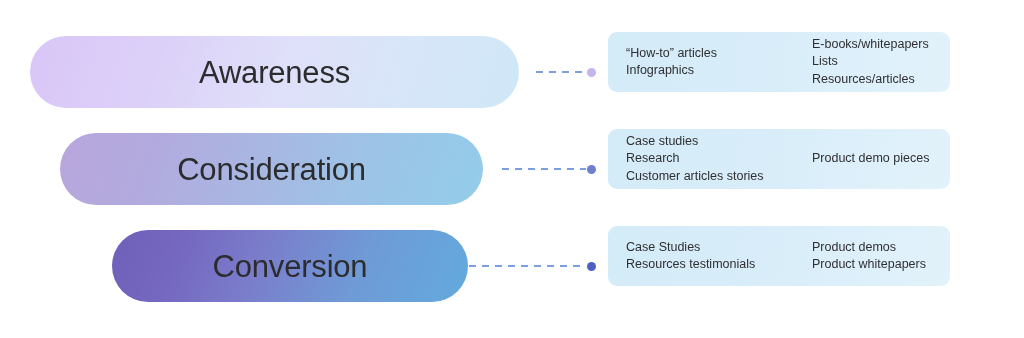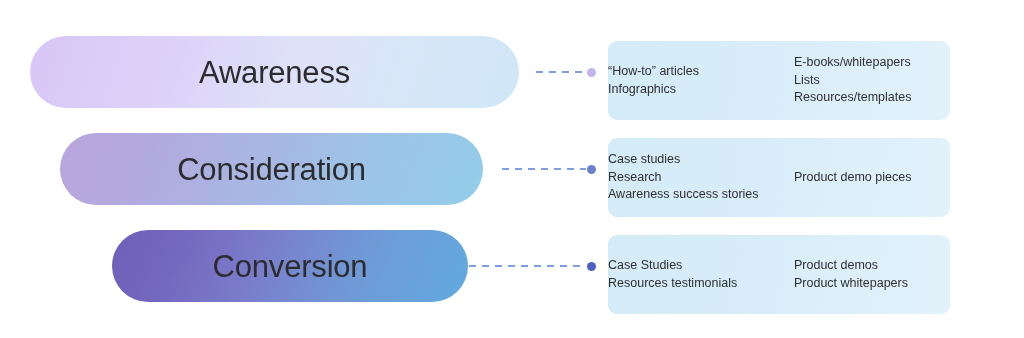--- a/index.html
+++ b/index.html
@@ -101,27 +101,28 @@
   .conn-2 { left: 502px; width: 94px; }
   .conn-2 .connector-dot { background: #6f7fd0; }
   .conn-3 { left: 469px; width: 127px; }
   .conn-3 .connector-dot { background: #4f5fc4; }
 
   
   .panel {
     position: absolute;
     left: 608px;
     width: 342px;
-    top: 9px;
-    height: 79px;
+    top: 0;
+    height: 60px;
     border-radius: 9px;
     background: linear-gradient(100deg, #d4ebf8 0%, #d8edf9 45%, #e2f2fb 100%);
     display: flex;
     align-items: center;
     box-sizing: border-box;
+    padding-left: 18px;
   }
   .panel-col {
     display: flex;
     flex-direction: column;
     justify-content: center;
   }
   .panel-col-1 { width: 186px; flex: 0 0 186px; }
   .panel-col-2 { flex: 1 1 auto; }
   .panel-item {
     font-size: 12.5px;
@@ -144,38 +145,38 @@
       <span class="connector-dot" style="background: rgb(197, 179, 236);"></span>
     </div>
     <div class="panel">
       <div class="panel-col panel-col-1">
         <span class="panel-item">“How-to” articles</span>
         <span class="panel-item">Infographics</span>
       </div>
       <div class="panel-col panel-col-2">
         <span class="panel-item">E-books/whitepapers</span>
         <span class="panel-item">Lists</span>
-        <span class="panel-item">Resources/templates</span>
+        <span class="panel-item">Resources/articles</span>
       </div>
     </div>
   </div>
 
   <div class="row row-2">
     <div class="pill pill-2">
       <span class="pill-label">Consideration</span>
     </div>
     <div class="connector conn-2">
       <span class="connector-line"></span>
       <span class="connector-dot" style="background: rgb(111, 127, 208);"></span>
     </div>
     <div class="panel">
       <div class="panel-col panel-col-1">
         <span class="panel-item">Case studies</span>
         <span class="panel-item">Research</span>
-        <span class="panel-item">Awareness success stories</span>
+        <span class="panel-item">Customer articles stories</span>
       </div>
       <div class="panel-col panel-col-2">
         <span class="panel-item">Product demo pieces</span>
       </div>
     </div>
   </div>
 
   <div class="row row-3">
     <div class="pill pill-3">
       <span class="pill-label">Conversion</span>

